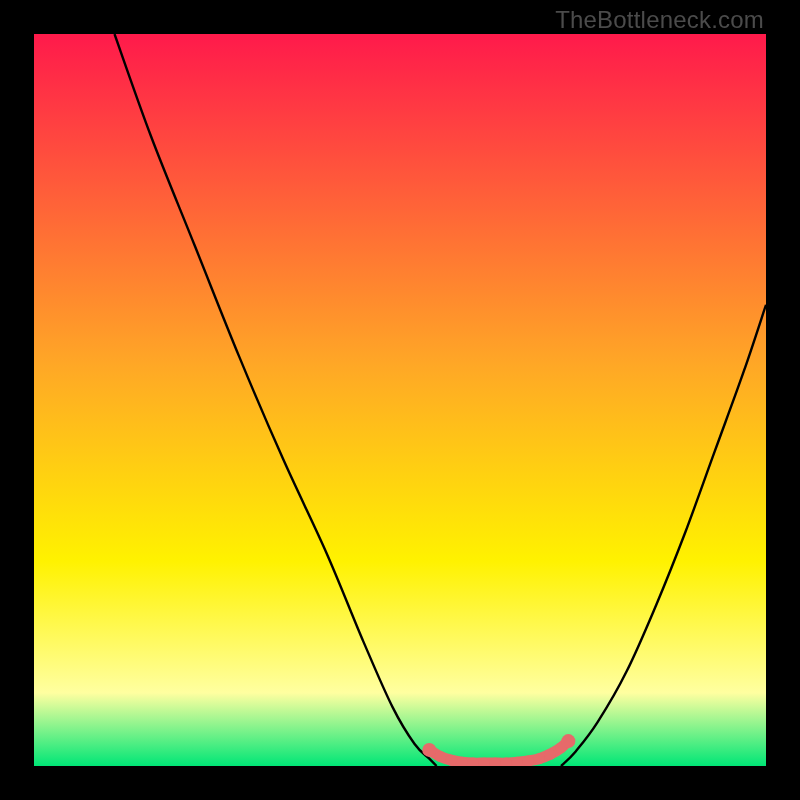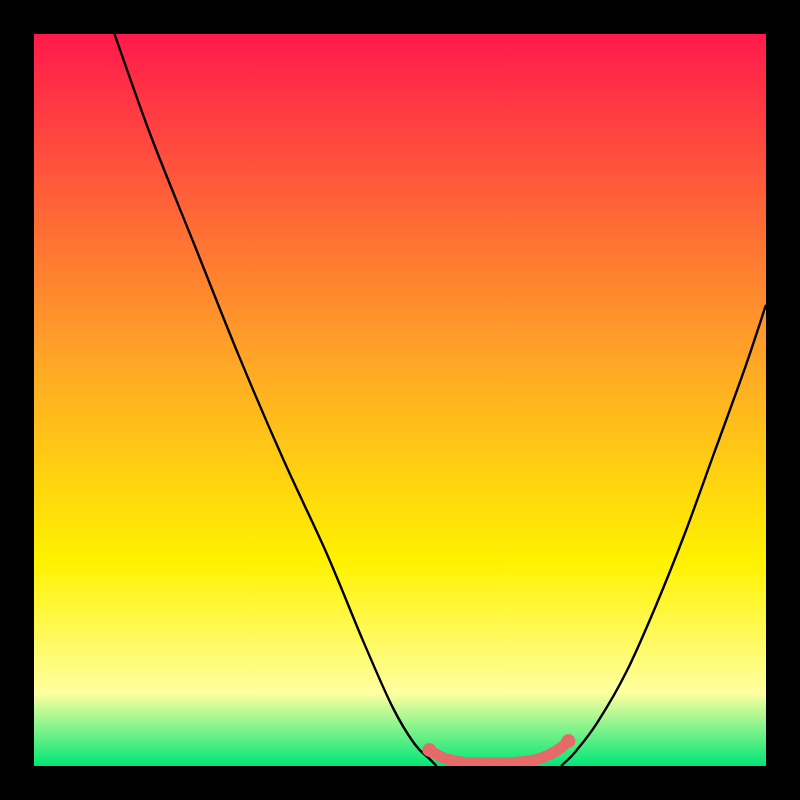--- a/index.html
+++ b/index.html
@@ -5,20 +5,21 @@
   html,body{margin:0;padding:0;width:800px;height:800px;overflow:hidden;background:#000;font-family:Arial,Helvetica,sans-serif}
   .frame{position:absolute;left:0;top:0;width:800px;height:800px;background:#000}
   .plot{position:absolute;left:34px;top:34px;width:732px;height:732px}
   .watermark{position:absolute;top:6px;right:36px;color:#4b4b4b;font-size:24px;font-weight:500;letter-spacing:.2px}
   svg{display:block}
 </style>
 </head>
 <body>
 
 <div class="frame">
+  <div class="watermark">TheBottleneck.com</div>
   <div class="plot">
     <svg id="svg" width="732" height="732" viewBox="0 0 732 732">
       <defs>
         <linearGradient id="bg" x1="0" y1="0" x2="0" y2="1">
           <stop id="g0" offset="0%" stop-color="#ff1a4b"></stop>
           <stop id="g1" offset="45%" stop-color="#ffa726"></stop>
           <stop id="g2" offset="72%" stop-color="#fff200"></stop>
           <stop id="g3" offset="90%" stop-color="#ffffa0"></stop>
           <stop id="g4" offset="100%" stop-color="#00e676"></stop>
         </linearGradient>

